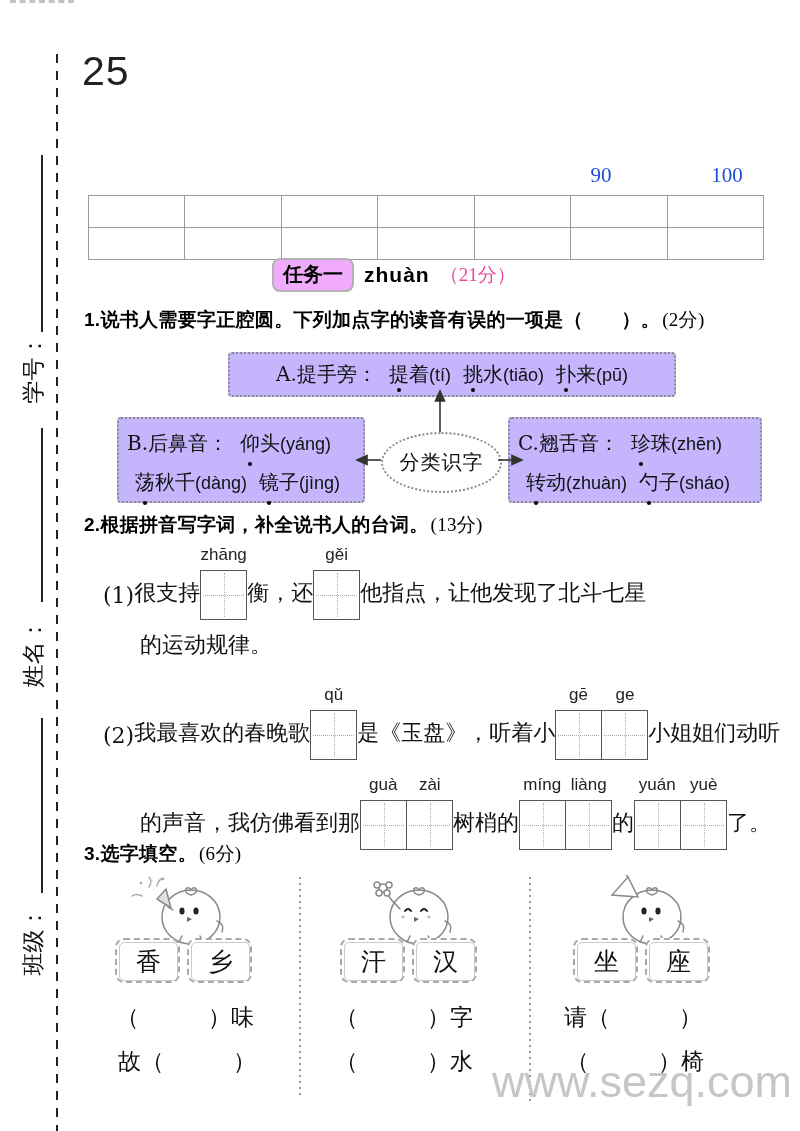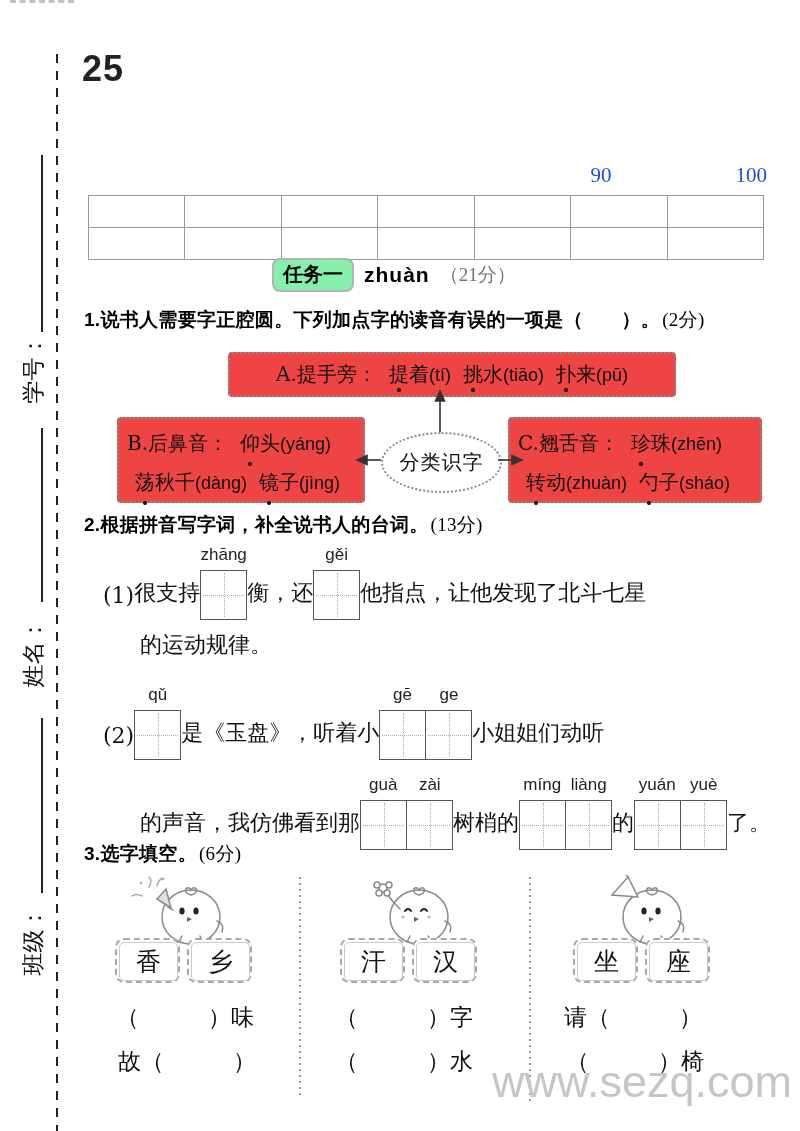--- a/index.html
+++ b/index.html
@@ -7,38 +7,38 @@
         font-family:"Liberation Sans","DejaVu Sans",sans-serif;color:#111;}
   
   .corner-dash{position:absolute;left:10px;top:0;width:64px;height:0;border-top:3px dashed #c2c2c2;}
   .vdash{position:absolute;left:56px;top:54px;width:2px;height:1077px;
          background:repeating-linear-gradient(180deg,#222 0 9px,transparent 9px 17px);}
   .writeline{position:absolute;left:41px;width:2px;background:#222;}
   .rot-label{position:absolute;width:96px;height:28px;line-height:28px;text-align:center;
              transform:rotate(-90deg);font-family:"DejaVu Serif","Liberation Serif",serif;
              font-size:23px;color:#111;}
   
-  .pagenum{position:absolute;left:82px;top:48px;font-size:36px;font-weight:700;letter-spacing:1px;color:#222;}
+  .pagenum{position:absolute;left:82px;top:48px;font-size:41px;font-weight:400;letter-spacing:1px;color:#222;}
   
   .score-label{position:absolute;top:163px;font-family:"Liberation Serif",serif;font-size:21px;color:#1d4ed8;}
   #score-table{position:absolute;left:88px;top:195px;width:675px;height:64px;
                display:grid;grid-template-columns:repeat(7,1fr);grid-template-rows:1fr 1fr;
                border-top:1px solid #9a9a9a;border-left:1px solid #9a9a9a;}
   #score-table .cellv{border-right:1px solid #9a9a9a;border-bottom:1px solid #9a9a9a;}
   
   .task-header{position:absolute;left:272px;top:258px;display:flex;align-items:center;gap:10px;}
   .task-badge{border:2px solid #b3b3b3;border-radius:8px;padding:1px 9px 2px;
-              font-weight:700;font-size:20px;color:#000;background:#86efac;}
+              font-weight:700;font-size:20px;color:#000;background:#f0abfc;}
   .task-title{font-weight:700;font-size:21px;letter-spacing:1px;color:#000;}
-  .task-points{font-family:"Liberation Serif",serif;font-size:19px;color:#737373;}
+  .task-points{font-family:"Liberation Serif",serif;font-size:19px;color:#ec4899;}
   
   .stem{position:absolute;left:84px;font-weight:700;font-size:19px;color:#000;letter-spacing:.3px;}
   .stem .pts{font-family:"Liberation Serif",serif;font-weight:400;font-size:19px;padding-left:2px;}
   
-  .dbox{position:absolute;border:2px dotted #8a8a8a;border-radius:4px;background:#ef4444;
+  .dbox{position:absolute;border:2px dotted #8a8a8a;border-radius:4px;background:#c4b5fd;
         font-family:"DejaVu Serif","Liberation Serif",serif;font-size:20px;color:#111;}
   .dbox-a{left:228px;top:352px;width:444px;height:41px;display:flex;align-items:center;justify-content:center;}
   .dbox-b{left:117px;top:417px;width:248px;height:86px;padding-top:5px;box-sizing:border-box;}
   .dbox-c{left:508px;top:417px;width:254px;height:86px;padding-top:5px;box-sizing:border-box;}
   .dline{line-height:38px;padding-left:8px;white-space:nowrap;}
   .dline2{padding-left:16px;}
   .ditem{margin-left:12px;white-space:nowrap;}
   .ditem:first-child{margin-left:0;}
   .dpy{font-family:"Liberation Sans",sans-serif;font-size:18px;}
   .em{position:relative;display:inline-block;}
@@ -85,21 +85,21 @@
   <div class="writeline" style="top:155px;height:177px;"></div>
   <div class="writeline" style="top:428px;height:174px;"></div>
   <div class="writeline" style="top:718px;height:175px;"></div>
   <div class="rot-label" style="left:-15px;top:355px;">学号：</div>
   <div class="rot-label" style="left:-15px;top:639px;">姓名：</div>
   <div class="rot-label" style="left:-15px;top:927px;">班级：</div>
 
   <div class="pagenum">25</div>
 
   <div class="score-label" style="left:581px;width:40px;text-align:center;">90</div>
-  <div class="score-label" style="left:719px;width:48px;text-align:right;">100</div>
+  <div class="score-label" style="left:703px;width:48px;text-align:center;">100</div>
   <div id="score-table">
     <div class="cellv"></div>
       <div class="cellv"></div>
       <div class="cellv"></div>
       <div class="cellv"></div>
       <div class="cellv"></div>
       <div class="cellv"></div>
       <div class="cellv"></div>
     <div class="cellv"></div>
       <div class="cellv"></div>
@@ -170,20 +170,21 @@
       <span class="cells">
           <span class="cell"></span>
         </span>
     </span>
     <span class="kai">他指点，让他发现了北斗七星</span>
   </div>
   <div class="plainline" style="left:140px;top:630px;">的运动规律。</div>
 
   <div class="fillline" style="left:103px;top:685px;">
     <span class="kai">(2)</span>
+    <span class="kai">我最喜欢的春晚歌</span>
     <span class="wgroup">
       <span class="pyrow">
           <span>qǔ</span>
         </span>
       <span class="cells">
           <span class="cell"></span>
         </span>
     </span>
     <span class="kai">是《玉盘》，听着小</span>
     <span class="wgroup">

